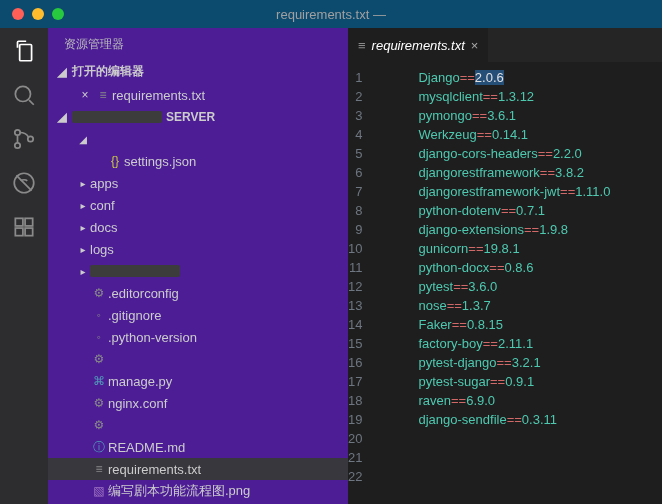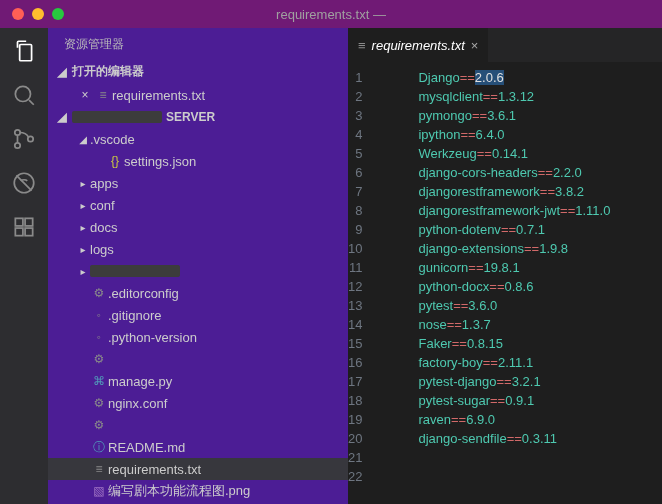--- a/index.html
+++ b/index.html
@@ -1,17 +1,17 @@
 <!DOCTYPE html>
 <html><head>
 <meta charset="utf-8">
 <style>
   * { box-sizing: border-box; margin: 0; padding: 0; font-family: -apple-system, "Helvetica Neue", Arial, sans-serif; }
   html, body { width: 662px; height: 504px; background: #1e1e1e; color: #ccc; overflow: hidden; }
-  .titlebar { height: 28px; background: #701a75; display: flex; align-items: center; position: relative; }
+  .titlebar { height: 28px; background: #0c4a6e; display: flex; align-items: center; position: relative; }
   .traffic { display: flex; gap: 8px; padding-left: 12px; }
   .dot { width: 12px; height: 12px; border-radius: 50%; }
   .dot.red { background: #ff5f56; }
   .dot.yellow { background: #ffbd2e; }
   .dot.green { background: #27c93f; }
   .titlebar .title { position: absolute; left: 50%; transform: translateX(-50%); font-size: 13px; color: #a0a0a0; }
   .main { display: flex; height: calc(100% - 28px); }
   .activitybar { width: 48px; background: #2d2d30; display: flex; flex-direction: column; align-items: center; padding-top: 10px; gap: 18px; }
   .activitybar svg { width: 26px; height: 26px; fill: none; stroke: #8a8a8a; stroke-width: 1.6; }
   .activitybar svg.active { stroke: #fff; }
@@ -103,21 +103,20 @@
       </div>
 
     <div class="section-title">
       <span class="tw">◢</span>
         <span class="obscured"></span>
         <span>SERVER</span>
     </div>
     <div class="tree" id="tree">
         <div class="row ind1">
           <span class="tw">◢</span>
-          <span class="label">.vscode</span>
         </div>
         <div class="row ind2">
           <span class="tw"></span>
           <span class="icon ic-yellow">{}</span>
           <span class="label">settings.json</span>
         </div>
         <div class="row ind1">
           <span class="tw">▸</span>
           <span class="label">apps</span>
         </div>
@@ -218,21 +217,20 @@
           <div>18</div>
           <div>19</div>
           <div>20</div>
           <div>21</div>
           <div>22</div>
         </div>
       <div class="code" id="code">
           <div class="line"><span class="pkg">Django</span><span class="op">==</span><span class="sel-ver">2.0.6</span></div>
           <div class="line"><span class="pkg">mysqlclient</span><span class="op">==</span><span class="ver">1.3.12</span></div>
           <div class="line"><span class="pkg">pymongo</span><span class="op">==</span><span class="ver">3.6.1</span></div>
-          <div class="line"><span class="pkg">ipython</span><span class="op">==</span><span class="ver">6.4.0</span></div>
           <div class="line"><span class="pkg">Werkzeug</span><span class="op">==</span><span class="ver">0.14.1</span></div>
           <div class="line"><span class="pkg">django-cors-headers</span><span class="op">==</span><span class="ver">2.2.0</span></div>
           <div class="line"><span class="pkg">djangorestframework</span><span class="op">==</span><span class="ver">3.8.2</span></div>
           <div class="line"><span class="pkg">djangorestframework-jwt</span><span class="op">==</span><span class="ver">1.11.0</span></div>
           <div class="line"><span class="pkg">python-dotenv</span><span class="op">==</span><span class="ver">0.7.1</span></div>
           <div class="line"><span class="pkg">django-extensions</span><span class="op">==</span><span class="ver">1.9.8</span></div>
           <div class="line"><span class="pkg">gunicorn</span><span class="op">==</span><span class="ver">19.8.1</span></div>
           <div class="line"><span class="pkg">python-docx</span><span class="op">==</span><span class="ver">0.8.6</span></div>
           <div class="line"><span class="pkg">pytest</span><span class="op">==</span><span class="ver">3.6.0</span></div>
           <div class="line"><span class="pkg">nose</span><span class="op">==</span><span class="ver">1.3.7</span></div>

